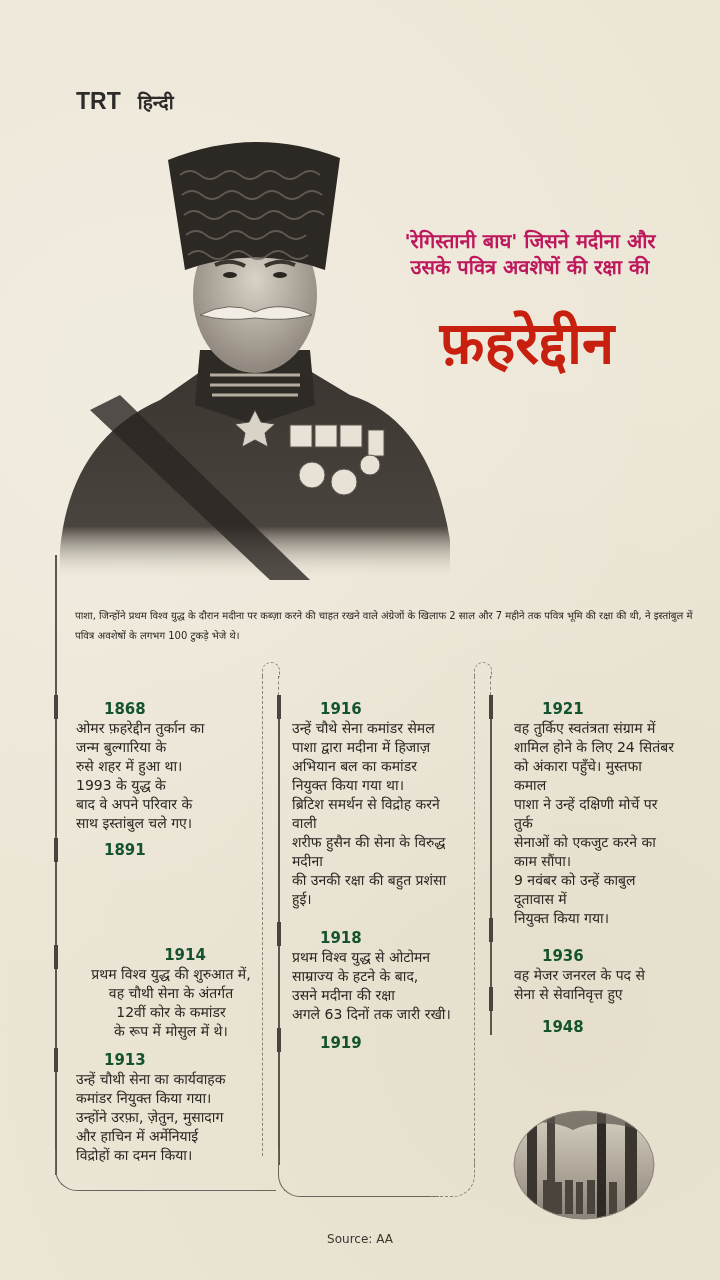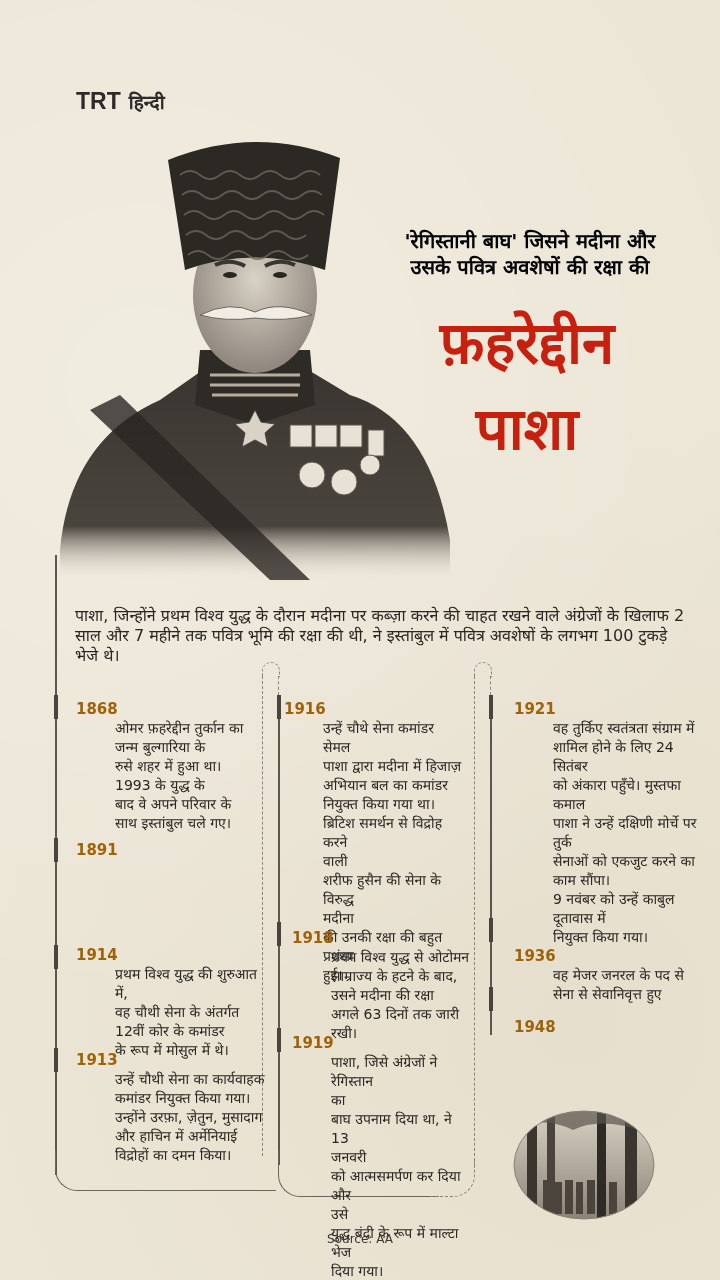--- a/index.html
+++ b/index.html
@@ -7,67 +7,67 @@
     width: 720px; height: 1280px; position: relative; overflow: hidden;
     background: #ECE6D6;
     background-image:
       radial-gradient(circle at 20% 30%, rgba(255,255,255,0.25), transparent 60%),
       radial-gradient(circle at 80% 80%, rgba(200,190,165,0.18), transparent 55%);
     font-family: "DejaVu Sans", sans-serif;
     color: #2a2622;
   }
   .logo {
     position: absolute; left: 76px; top: 88px;
-    display: flex; align-items: baseline; gap: 8px;
+    display: flex; align-items: baseline; gap: 17px;
     color: #2e2c2b;
   }
   .logo .trt { font-family: "Liberation Sans", sans-serif; font-weight: 900; font-size: 23px; letter-spacing: 0px; }
   .logo .hindi { font-family: Liberation Sans, sans-serif; font-weight: bold; font-size: 19px; }
 
   
   .portrait {
     position: absolute; left: 50px; top: 120px; width: 410px; height: 460px;
   }
   .portrait svg { width: 100%; height: 100%; }
 
   .subtitle {
     position: absolute; left: 360px; top: 228px; width: 340px;
     text-align: center; font-size: 20px; line-height: 26px; font-weight: bold;
-    color: #000000;
+    color: #be185d;
   }
   .title {
     position: absolute; left: 362px; top: 300px; width: 330px; text-align: center;
     color: #C8200F; font-weight: bold; font-size: 58px; line-height: 86px;
   }
 
   .intro {
     position: absolute; left: 75px; top: 606px; width: 620px;
-    font-size: 16px; line-height: 20px; color: #2a2622;
+    font-size: 10px; line-height: 20px; color: #2a2622;
   }
 
   
   .tl-line { position: absolute; background: #5c5550; }
   .tl-mark { position: absolute; width: 4px; background: #4a433e; }
   .dashed-v { position: absolute; border-left: 1.5px dashed #8a827a; }
   .arc {
     position: absolute; border: 1.5px dashed #8a827a; border-bottom: none;
     border-radius: 10px 10px 0 0;
   }
   .corner {
     position: absolute; border-left: 1.5px solid #6c655f; border-bottom: 1.5px solid #6c655f;
     border-radius: 0 0 0 22px;
   }
   .corner-d {
     position: absolute; border-right: 1.5px dashed #8a827a; border-bottom: 1.5px dashed #8a827a;
     border-radius: 0 0 22px 0;
   }
 
   .event { position: absolute; font-size: 14px; line-height: 19px; color: #2a2622; }
-  .event .year { color: #a16207; font-weight: bold; font-size: 15px; line-height: 19px; }
-  .event .text { white-space: pre-line; margin-left: 39px; }
+  .event .year { color: #14532d; font-weight: bold; font-size: 15px; line-height: 19px; margin-left: 28px; }
+  .event .text { white-space: pre-line; }
 
   .photo {
     position: absolute; left: 513px; top: 1110px; width: 142px; height: 110px;
   }
   .source {
     position: absolute; left: 0; width: 720px; top: 1232px; text-align: center;
     font-size: 12px; color: #3a3531;
   }
 </style>
 </head>
@@ -133,21 +133,20 @@
     <path d="M205 290 l6 12 l14 2 l-10 9 l3 14 l-13 -7 l-13 7 l3 -14 l-10 -9 l14 -2 z" fill="#d9d2c6" stroke="#4a443e"></path>
   </svg>
 </div>
 
 <div class="subtitle">
   <div>'रेगिस्तानी बाघ' जिसने मदीना और</div>
   <div>उसके पवित्र अवशेषों की रक्षा की</div>
 </div>
 <div class="title">
   <div>फ़हरेद्दीन</div>
-  <div>पाशा</div>
 </div>
 
 <div class="intro">पाशा, जिन्होंने प्रथम विश्व युद्ध के दौरान मदीना पर कब्ज़ा करने की चाहत रखने वाले अंग्रेजों के खिलाफ 2 साल और 7 महीने तक पवित्र भूमि की रक्षा की थी, ने इस्तांबुल में पवित्र अवशेषों के लगभग 100 टुकड़े भेजे थे।</div>
 
 <div class="tl-line" style="left:55px; top:555px; width:1.5px; height:620px;"></div>
 <div class="corner" style="left:55px; top:1150px; width:220px; height:40px; border-color:#6c655f;"></div>
 <div class="tl-line" style="left:278px; top:705px; width:1.5px; height:460px;"></div>
 <div class="corner" style="left:278px; top:1150px; width:160px; height:46px;"></div>
 <div class="arc" style="left:262px; top:662px; width:16px; height:14px;"></div>
 <div class="dashed-v" style="left:262px; top:676px; height:480px;"></div>
@@ -174,37 +173,37 @@
   <div class="text">ओमर फ़हरेद्दीन तुर्कान का
 जन्म बुल्गारिया के
  रुसे शहर में हुआ था।
 1993 के युद्ध के
 बाद वे अपने परिवार के
 साथ इस्तांबुल चले गए।</div>
 </div>
 <div class="event" style="left:76px; top:841px; width:190px;">
   <div class="year">1891</div>
 </div>
-<div class="event" style="left:76px; top:946px; width:190px;">
+<div class="event" style="left:76px; top:946px; width:190px;text-align:center;">
   <div class="year">1914</div>
   <div class="text">प्रथम विश्व युद्ध की शुरुआत में,
 वह चौथी सेना के अंतर्गत
 12वीं कोर के कमांडर
 के रूप में मोसुल में थे।</div>
 </div>
 <div class="event" style="left:76px; top:1051px; width:190px;">
   <div class="year">1913</div>
   <div class="text">उन्हें चौथी सेना का कार्यवाहक
 कमांडर नियुक्त किया गया।
  उन्होंने उरफ़ा, ज़ेतुन, मुसादाग
 और हाचिन में अर्मेनियाई
 विद्रोहों का दमन किया।</div>
 </div>
 
-<div class="event" style="left:284px; top:700px; width:180px;">
+<div class="event" style="left:292px; top:700px; width:180px;">
   <div class="year">1916</div>
   <div class="text">उन्हें चौथे सेना कमांडर सेमल
 पाशा द्वारा मदीना में हिजाज़
 अभियान बल का कमांडर
 नियुक्त किया गया था।
 ब्रिटिश समर्थन से विद्रोह करने
 वाली
 शरीफ हुसैन की सेना के विरुद्ध
 मदीना
  की उनकी रक्षा की बहुत प्रशंसा
@@ -212,28 +211,20 @@
 </div>
 <div class="event" style="left:292px; top:929px; width:180px;">
   <div class="year">1918</div>
   <div class="text">प्रथम विश्व युद्ध से ओटोमन
 साम्राज्य के हटने के बाद,
 उसने मदीना की रक्षा
 अगले 63 दिनों तक जारी रखी।</div>
 </div>
 <div class="event" style="left:292px; top:1034px; width:180px;">
   <div class="year">1919</div>
-  <div class="text">पाशा, जिसे अंग्रेजों ने रेगिस्तान
-का
- बाघ उपनाम दिया था, ने 13
-जनवरी
-को आत्मसमर्पण कर दिया और
-उसे
-युद्ध बंदी के रूप में माल्टा भेज
-दिया गया।</div>
 </div>
 
 <div class="event" style="left:514px; top:700px; width:190px;">
   <div class="year">1921</div>
   <div class="text">वह तुर्किए स्वतंत्रता संग्राम में
 शामिल होने के लिए 24 सितंबर
 को अंकारा पहुँचे। मुस्तफा
 कमाल
 पाशा ने उन्हें दक्षिणी मोर्चे पर
 तुर्क

